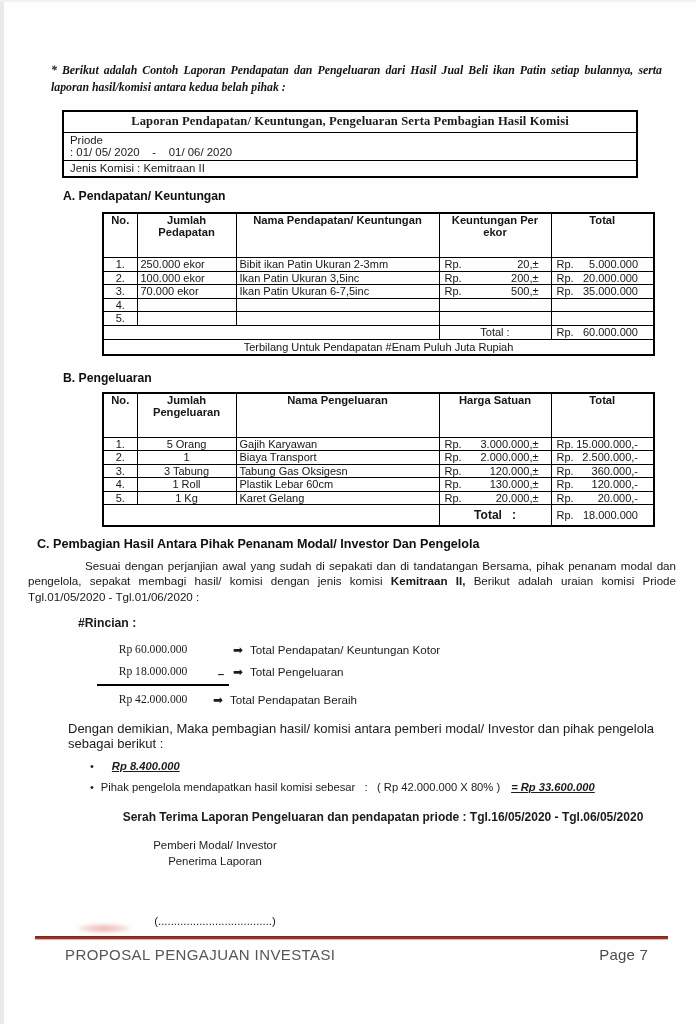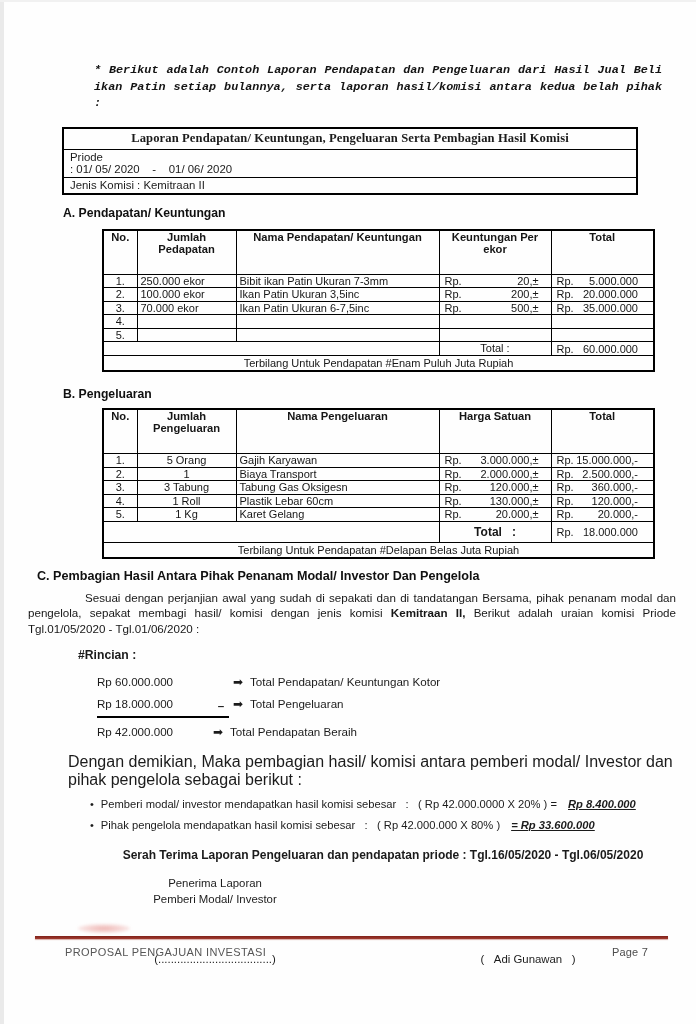--- a/index.html
+++ b/index.html
@@ -5,22 +5,22 @@
   html,body{margin:0;padding:0;}
   body{
     width:696px;height:1024px;position:relative;background:#fefefe;
     font-family:"Liberation Sans", sans-serif;color:#1b1b1b;overflow:hidden;
   }
   .scan-edge-left{position:absolute;left:0;top:0;width:4px;height:1024px;background:#eaeaea;}
   .scan-edge-top{position:absolute;left:0;top:0;width:696px;height:2px;background:#f1f1f1;}
 
   
   .intro{
-    margin:62px 34px 0 94px;
-    font-family:Liberation Mono, monospace;font-weight:bold;font-style:italic;
+    margin:62px 34px 0 51px;
+    font-family:Liberation Serif, serif;font-weight:bold;font-style:italic;
     font-size:11.8px;line-height:16.5px;text-align:justify;color:#141414;
   }
 
   
   .report-header{margin:15px 0 0 62px;width:572px;border:2px solid #000;}
   .rh-title{
     border-bottom:1.5px solid #000;text-align:center;
     font-family:"Liberation Serif", serif;font-weight:bold;font-size:12.6px;
     padding:2px 0 3px 0;letter-spacing:0.1px;
   }
@@ -67,27 +67,27 @@
     margin:7px 20px 0 28px;font-size:11.6px;line-height:15.8px;
     text-align:justify;color:#171717;
   }
   .para .indent{display:inline-block;width:57px;}
   .bold{font-weight:bold;}
 
   .rincian-label{margin:11px 0 0 78px;font-weight:bold;font-size:12.2px;}
 
   .rincian{margin:9px 0 0 97px;font-size:11.6px;}
   .r-row{display:flex;align-items:center;height:22px;}
-  .r-amount{display:inline-block;width:112px;text-align:left;}
+  .r-amount{display:inline-block;width:112px;text-align:center;font-family:Liberation Serif, serif;}
   .r-dash{display:inline-block;width:24px;text-align:center;font-weight:bold;transform:translateY(2px);}
   .arrow{font-family:"DejaVu Sans", sans-serif;font-size:12px;margin-right:7px;}
   .r3 .arrow{margin-left:4px;}
   .sub-line{width:132px;height:2px;background:#000;margin:1px 0 3px 0;}
 
-  .conclusion{margin:10px 10px 0 68px;font-size:16px;}
+  .conclusion{margin:10px 10px 0 68px;font-size:13px;}
 
   .bullets{margin:6px 0 0 90px;}
   .bullet-line{margin-top:9px;font-size:11.2px;display:flex;align-items:baseline;}
   .bullet-dot{margin-right:7px;font-size:11px;}
   .bullet-result{
     font-weight:bold;font-style:italic;text-decoration:underline;
     margin-left:11px;white-space:nowrap;
   }
 
   .handover{margin:17px 0 0 100px;width:566px;text-align:center;font-weight:bold;font-size:12px;}
@@ -104,21 +104,21 @@
     filter:blur(1.5px);
   }
   .footer-rule{
     position:absolute;left:35px;top:936px;width:633px;height:3px;
     background:linear-gradient(#7e211a,#a33c30);
     box-shadow:0 1px 1px rgba(170,70,60,0.45);
   }
   .footer-text{
     position:absolute;left:65px;right:48px;top:946px;
     display:flex;justify-content:space-between;
-    font-size:11px;color:#565656;letter-spacing:0.4px;
+    font-size:15px;color:#565656;letter-spacing:0.4px;
   }
   .footer-text .pg{color:#4c4c4c;letter-spacing:0.2px;}
 </style>
 </head>
 <body>
 
 <div class="scan-edge-left"></div>
 <div class="scan-edge-top"></div>
 
 <div class="intro">* Berikut adalah Contoh Laporan Pendapatan dan Pengeluaran dari Hasil Jual Beli ikan Patin setiap bulannya, serta laporan hasil/komisi antara kedua belah pihak :</div>
@@ -150,21 +150,21 @@
     <th class="hd">Jumlah
 Pedapatan</th>
     <th class="hd">Nama Pendapatan/ Keuntungan</th>
     <th class="hd">Keuntungan Per
 ekor</th>
     <th class="hd">Total</th>
   </tr>
   <tr class="dr">
     <td class="c-no">1.</td>
     <td>250.000 ekor</td>
-    <td>Bibit ikan Patin Ukuran 7-3mm</td>
+    <td>Bibit ikan Patin Ukuran 2-3mm</td>
     <td>
           <div class="numcell">
             <span class="rp">Rp.</span>
             <span class="val">20,±</span>
           </div>
         </td>
     <td class="c-totval">
           <div class="numcell">
             <span class="rp">Rp.</span>
             <span class="val">5.000.000</span>
@@ -342,23 +342,20 @@
   <tr class="totrow-b">
     <td colspan="3"></td>
     <td class="tot-label-b">Total&nbsp;&nbsp;&nbsp;:</td>
     <td class="c-totval">
           <div class="numcell">
             <span class="rp">Rp.</span>
             <span class="val">18.000.000</span>
           </div>
         </td>
   </tr>
-  <tr class="terb">
-    <td colspan="5" class="terbilang">Terbilang Untuk Pendapatan #Delapan Belas Juta Rupiah</td>
-  </tr>
 </tbody>
   </table>
 
 <div class="sec-heading h-c">C. Pembagian Hasil Antara Pihak Penanam Modal/ Investor Dan Pengelola</div>
 
 <div class="para"><span class="indent"></span><span>Sesuai dengan perjanjian awal yang sudah di sepakati dan di tandatangan Bersama, pihak penanam modal dan pengelola, sepakat membagi hasil/ komisi dengan jenis komisi </span><span class="bold">Kemitraan II,</span><span> Berikut adalah uraian komisi Priode Tgl.01/05/2020 - Tgl.01/06/2020 :</span></div>
 
 <div class="rincian-label">#Rincian :</div>
 
 <div class="rincian">
@@ -380,42 +377,40 @@
     <span class="arrow">➡</span>
     <span>Total Pendapatan Beraih</span>
   </div>
 </div>
 
 <div class="conclusion">Dengan demikian, Maka pembagian hasil/ komisi antara pemberi modal/ Investor dan pihak pengelola sebagai berikut :</div>
 
 <div class="bullets">
   <div class="bullet-line">
     <span class="bullet-dot">•</span>
-    <span>Pemberi modal/ investor mendapatkan hasil komisi sebesar&nbsp;&nbsp;&nbsp;:&nbsp;&nbsp;&nbsp;( Rp 42.000.0000 X 20% ) =</span>
     <span class="bullet-result">Rp 8.400.000</span>
   </div>
   <div class="bullet-line">
     <span class="bullet-dot">•</span>
     <span>Pihak pengelola mendapatkan hasil komisi sebesar&nbsp;&nbsp;&nbsp;:&nbsp;&nbsp;&nbsp;( Rp 42.000.000 X 80% )</span>
     <span class="bullet-result">= Rp 33.600.000</span>
   </div>
 </div>
 
 <div class="handover">Serah Terima Laporan Pengeluaran dan pendapatan priode : Tgl.16/05/2020 - Tgl.06/05/2020</div>
 
 <div class="sig-row">
   <div class="sig-col-left">
+    <div>Pemberi Modal/ Investor</div>
     <div>Penerima Laporan</div>
-    <div>Pemberi Modal/ Investor</div>
   </div>
 </div>
 
 <div class="sign-row">
   <div class="sig-col-left">(....................................)</div>
-  <div class="sig-col-right">(&nbsp;&nbsp;&nbsp;Adi Gunawan&nbsp;&nbsp;&nbsp;)</div>
 </div>
 
 <div class="smudge"></div>
 <div class="footer-rule"></div>
 <div class="footer-text">
   <span>PROPOSAL PENGAJUAN INVESTASI</span>
   <span class="pg">Page 7</span>
 </div>
 
 </body></html>

